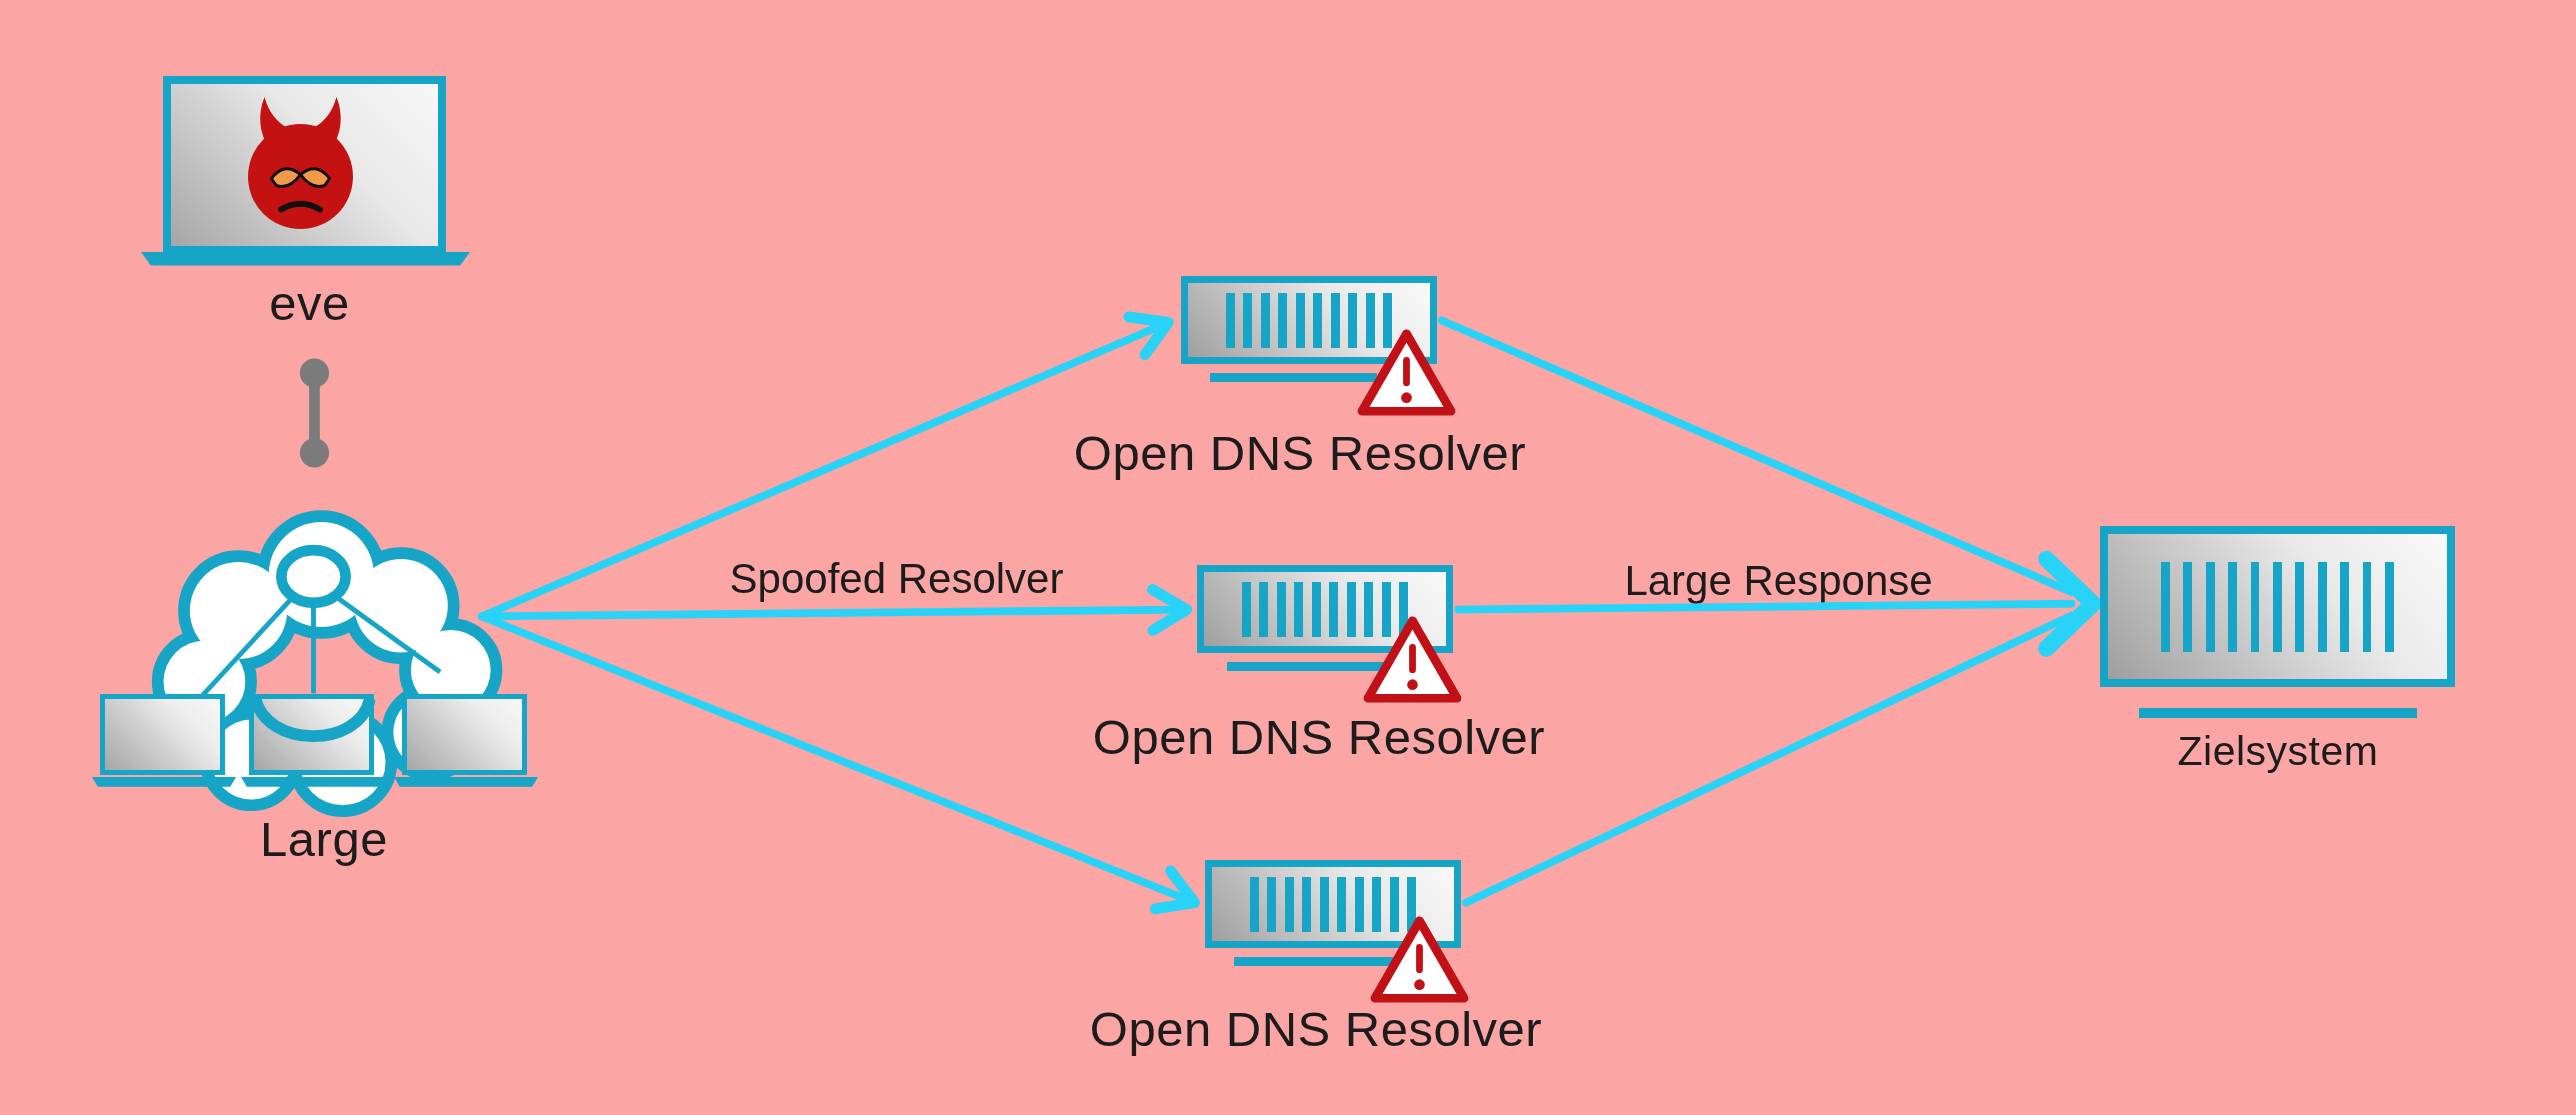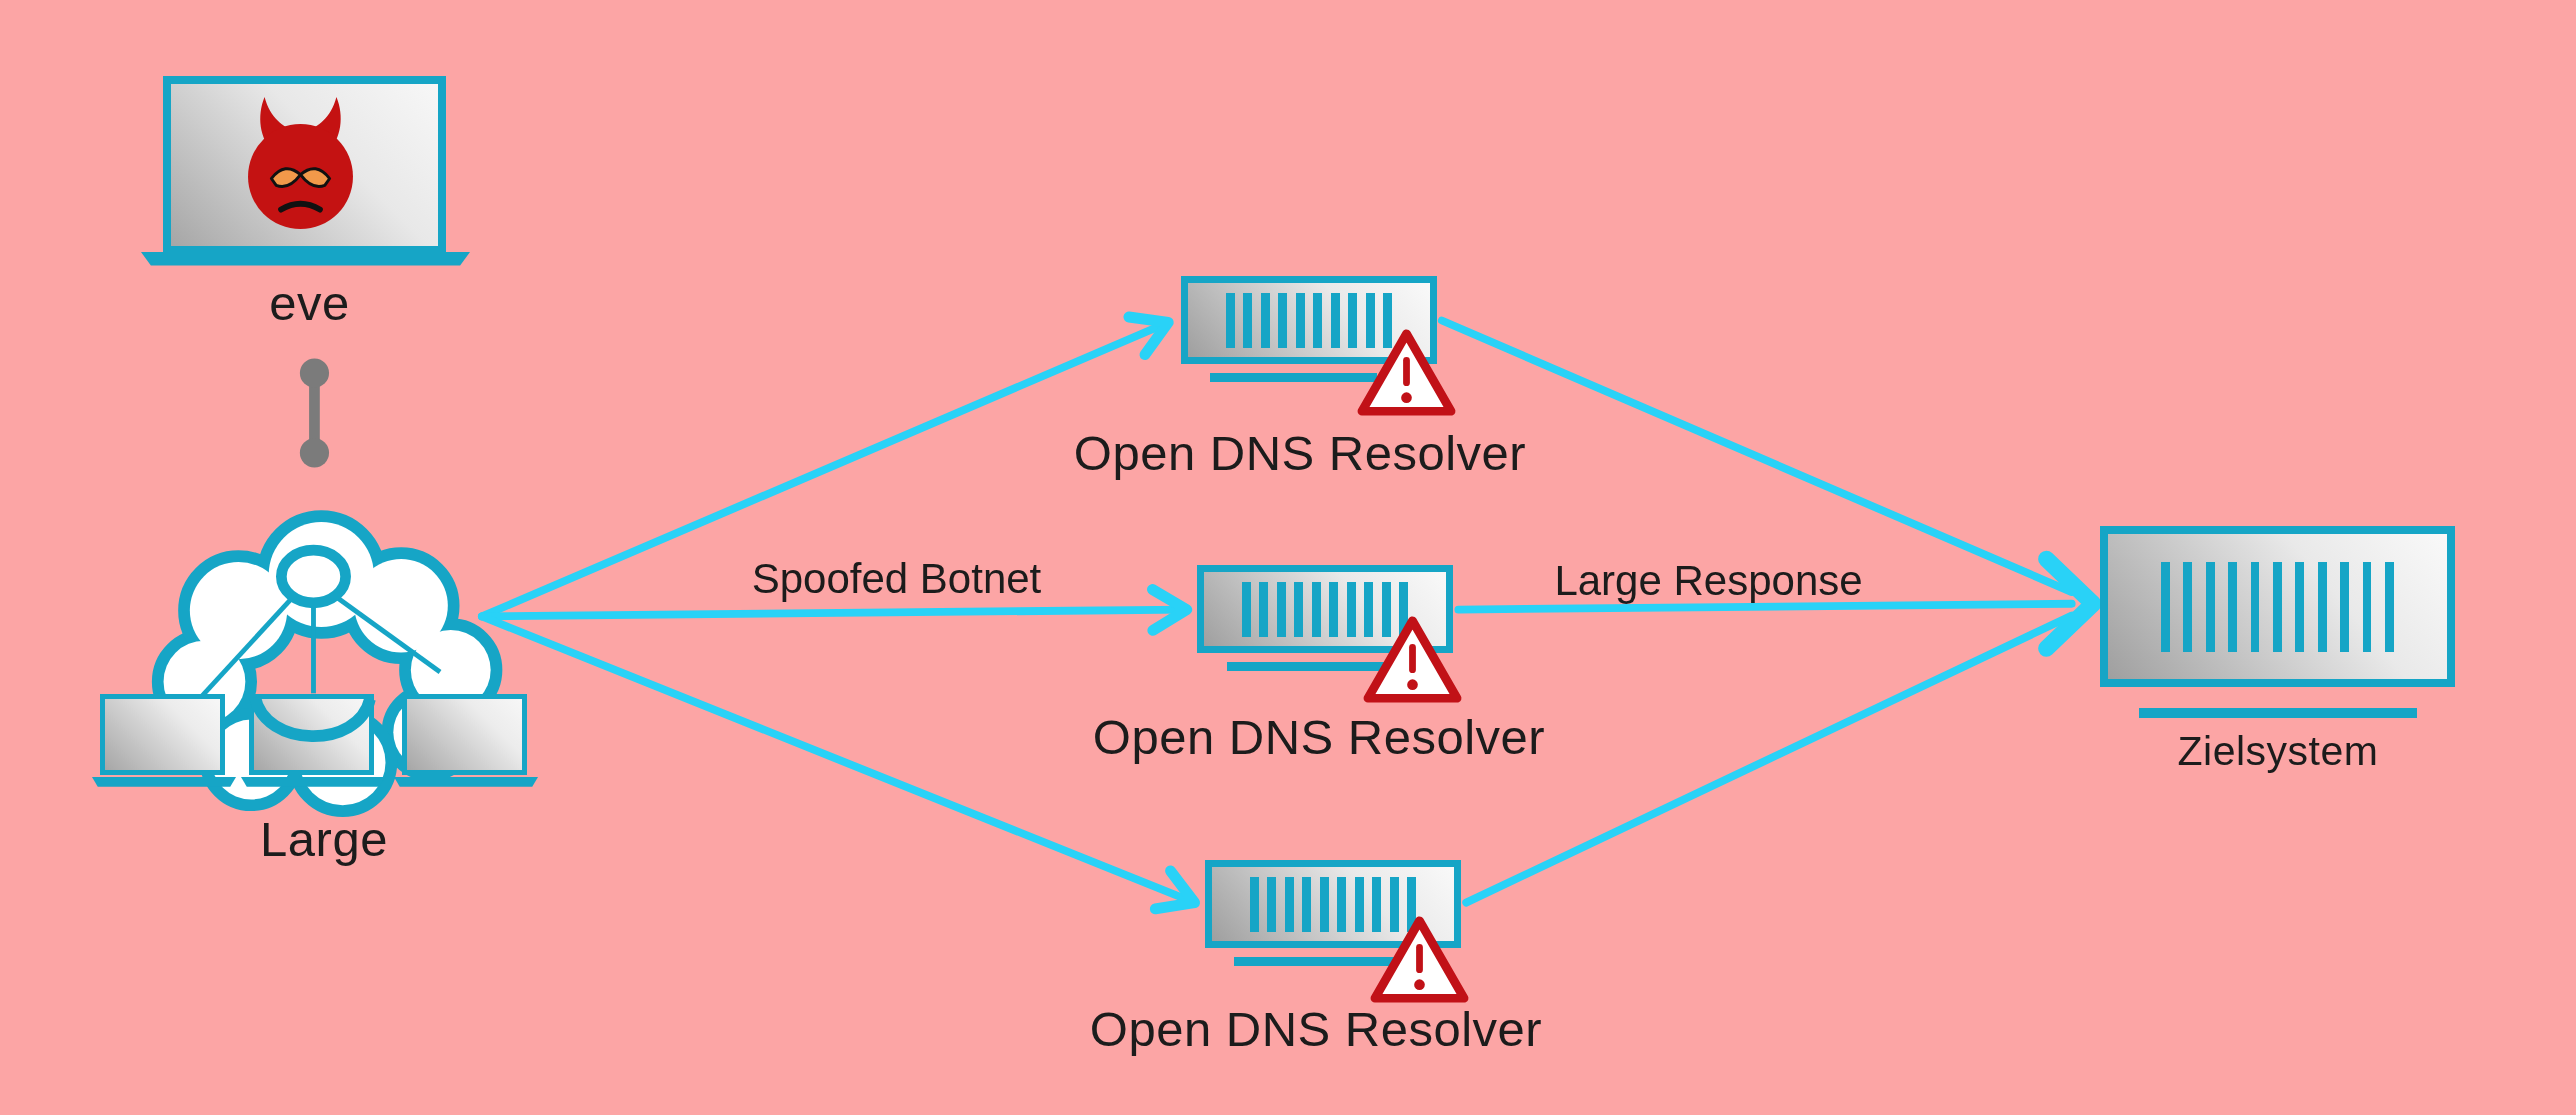--- a/index.html
+++ b/index.html
@@ -158,17 +158,17 @@
     <circle cx="53" cy="74" r="5.5" fill="#c11117"></circle>
   </svg>
   <div class="lbl" style="left:1024px;top:1001px">Open DNS Resolver</div>
 
   <div class="server-box target-box z2">
     <div class="vents target-vents"></div>
   </div>
   <div class="server-underline z2" style="left:2139px;top:708px;width:278px;height:9.7px"></div>
   <div class="lbl" style="left:1986px;top:728px;font-size:41px">Zielsystem</div>
 
-  <div class="edge-lbl" style="left:653px;top:555px">Spoofed Botnet</div>
-  <div class="edge-lbl" style="left:1465px;top:557px">Large Response</div>
+  <div class="edge-lbl" style="left:653px;top:555px">Spoofed Resolver</div>
+  <div class="edge-lbl" style="left:1535px;top:557px">Large Response</div>
 
 </div>
 
 
 </body></html>

